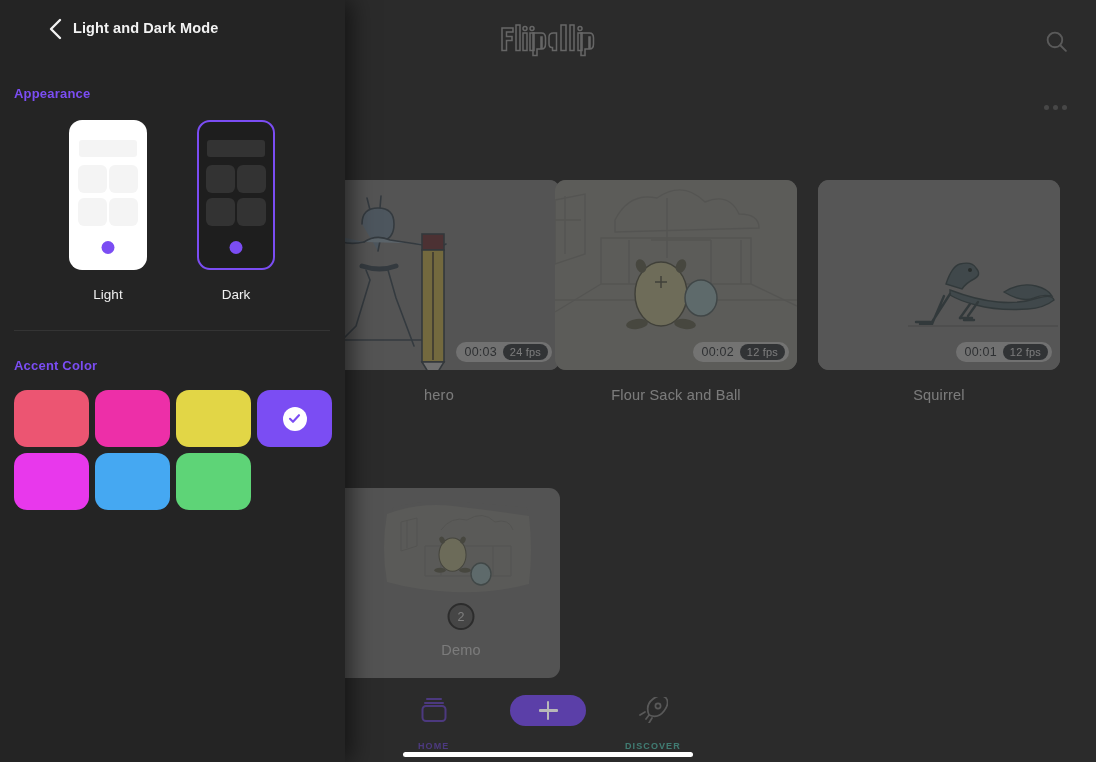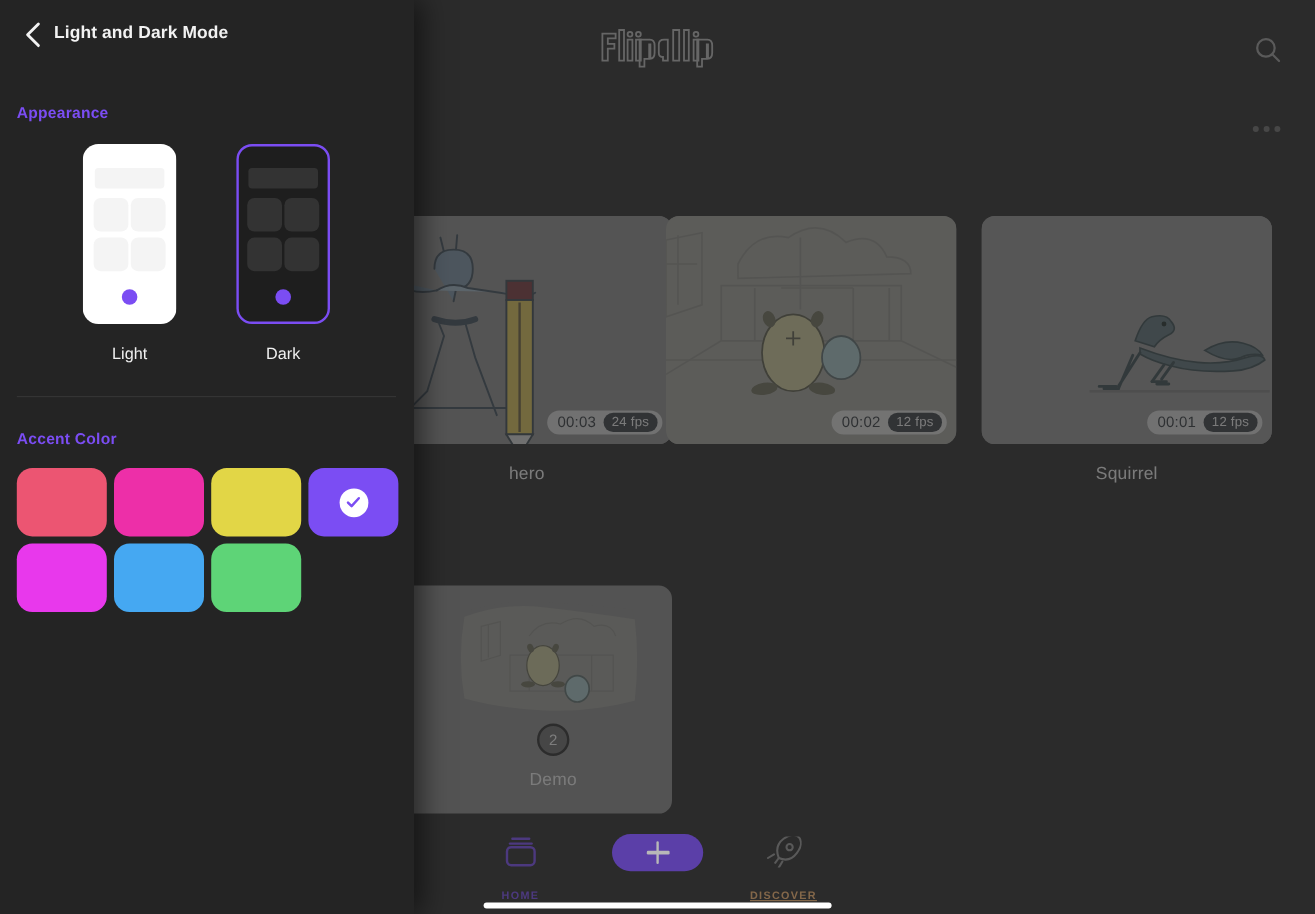--- a/index.html
+++ b/index.html
@@ -72,21 +72,21 @@
   }
 
   
   .bottom-nav { position:absolute; left:0; right:0; bottom:0; height:78px; }
   .nav-item {
     position:absolute; display:flex; flex-direction:column;
     align-items:center; gap:18px;
   }
   .nav-label { font-size:9px; letter-spacing:1.1px; font-weight:bold; }
   .nav-home  { left:418px; top:13px; color:#7b4df3; }
-  .nav-disc  { left:625px; top:13px; color:#fdba74;text-decoration:underline; }
+  .nav-disc  { left:625px; top:13px; color:#5eead4; }
   .add-btn {
     position:absolute; left:510px; top:695px;
     width:76px; height:31px; border-radius:16px;
     background:#5b3fa8; display:flex; align-items:center; justify-content:center;
   }
   .add-btn .plus { position:relative; width:19px; height:19px; }
   .add-btn .plus:before, .add-btn .plus:after {
     content:""; position:absolute; background:#b8b8b8; border-radius:1px;
   }
   .add-btn .plus:before { left:0; top:8px; width:19px; height:2.6px; }
@@ -96,21 +96,21 @@
     width:290px; height:5px; border-radius:3px; background:#ffffff;
   }
 
   
   #panel {
     position:absolute; left:0; top:0; width:345px; height:762px;
     background:#242424;
     box-shadow:6px 0 22px rgba(0,0,0,.55);
     z-index:10;
   }
-  .panel-head { position:relative; height:58px; }
+  .panel-head { position:relative; height:58px;margin-left:28px; }
   .back-btn {
     position:absolute; left:14px; top:15px;
     width:28px; height:28px;
     display:flex; align-items:center; justify-content:center;
     cursor:pointer;
   }
   .panel-title {
     position:absolute; left:45px; top:20px;
     font-size:14.5px; font-weight:bold; color:#f2f2f2; letter-spacing:.1px;
   }
@@ -264,20 +264,21 @@
                 <ellipse cx="2" cy="62" rx="11" ry="5" fill="#6e6e5c" transform="rotate(-8 2 62)"></ellipse>
                 <ellipse cx="50" cy="62" rx="11" ry="5" fill="#6e6e5c" transform="rotate(8 50 62)"></ellipse>
               </g>
               <ellipse cx="146" cy="118" rx="16" ry="18" fill="#a5c2c4" stroke="#5f6d6e" stroke-width="1.5"></ellipse>
             </svg>
             <div class="badge">
               <span>00:02</span>
               <span class="fps">12 fps</span>
             </div>
           </div>
+          <div class="proj-title">Flour Sack and Ball</div>
         </div>
 
         <div class="proj" style="left:818px;">
           <div class="thumb">
             <svg viewBox="0 0 242 190" preserveAspectRatio="xMidYMid slice">
               <rect width="242" height="190" fill="#919191"></rect>
               <g fill="#5d7277" stroke="#3d4e52" stroke-width="1.4">
                 <path d="M128 104 q6 -18 14 -20 q12 -3 16 4 q6 7 -2 11 q-8 4 -12 10 z"></path>
                 <path d="M132 110 q26 10 48 12 q22 2 40 -4 q14 -4 16 2 q-10 8 -26 9 q-30 2 -52 -4 q-16 -4 -26 -10 z"></path>
                 <path d="M186 112 q16 -10 32 -6 q12 3 16 10 q-10 -2 -18 2 q-12 5 -30 -6 z"></path>

